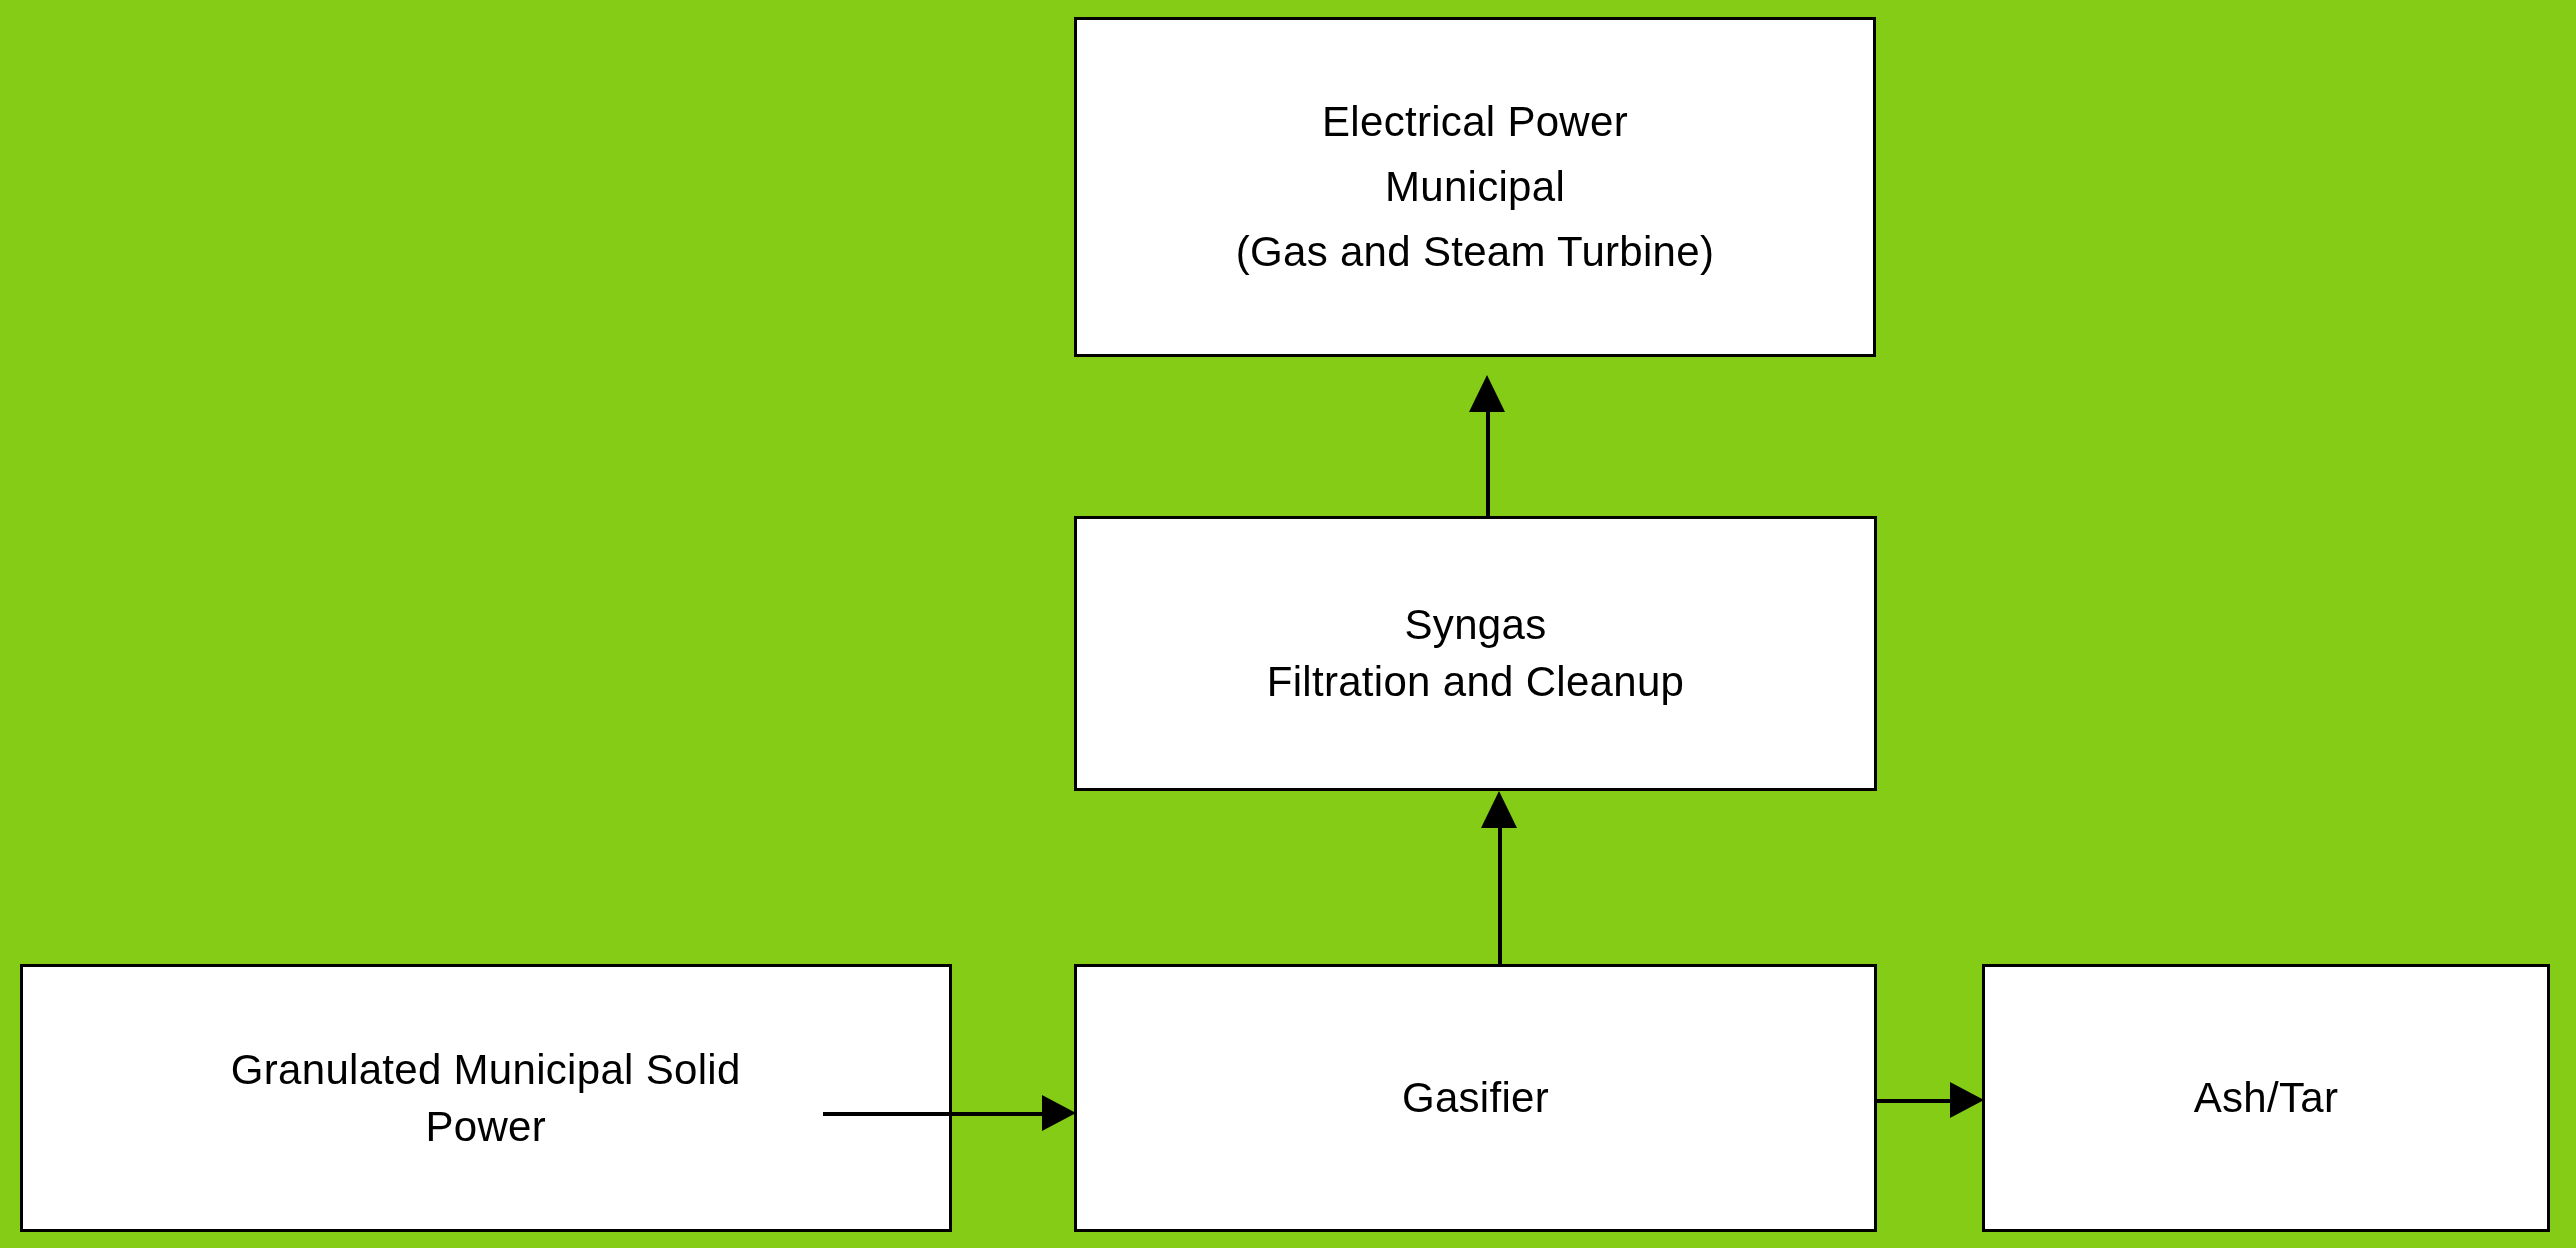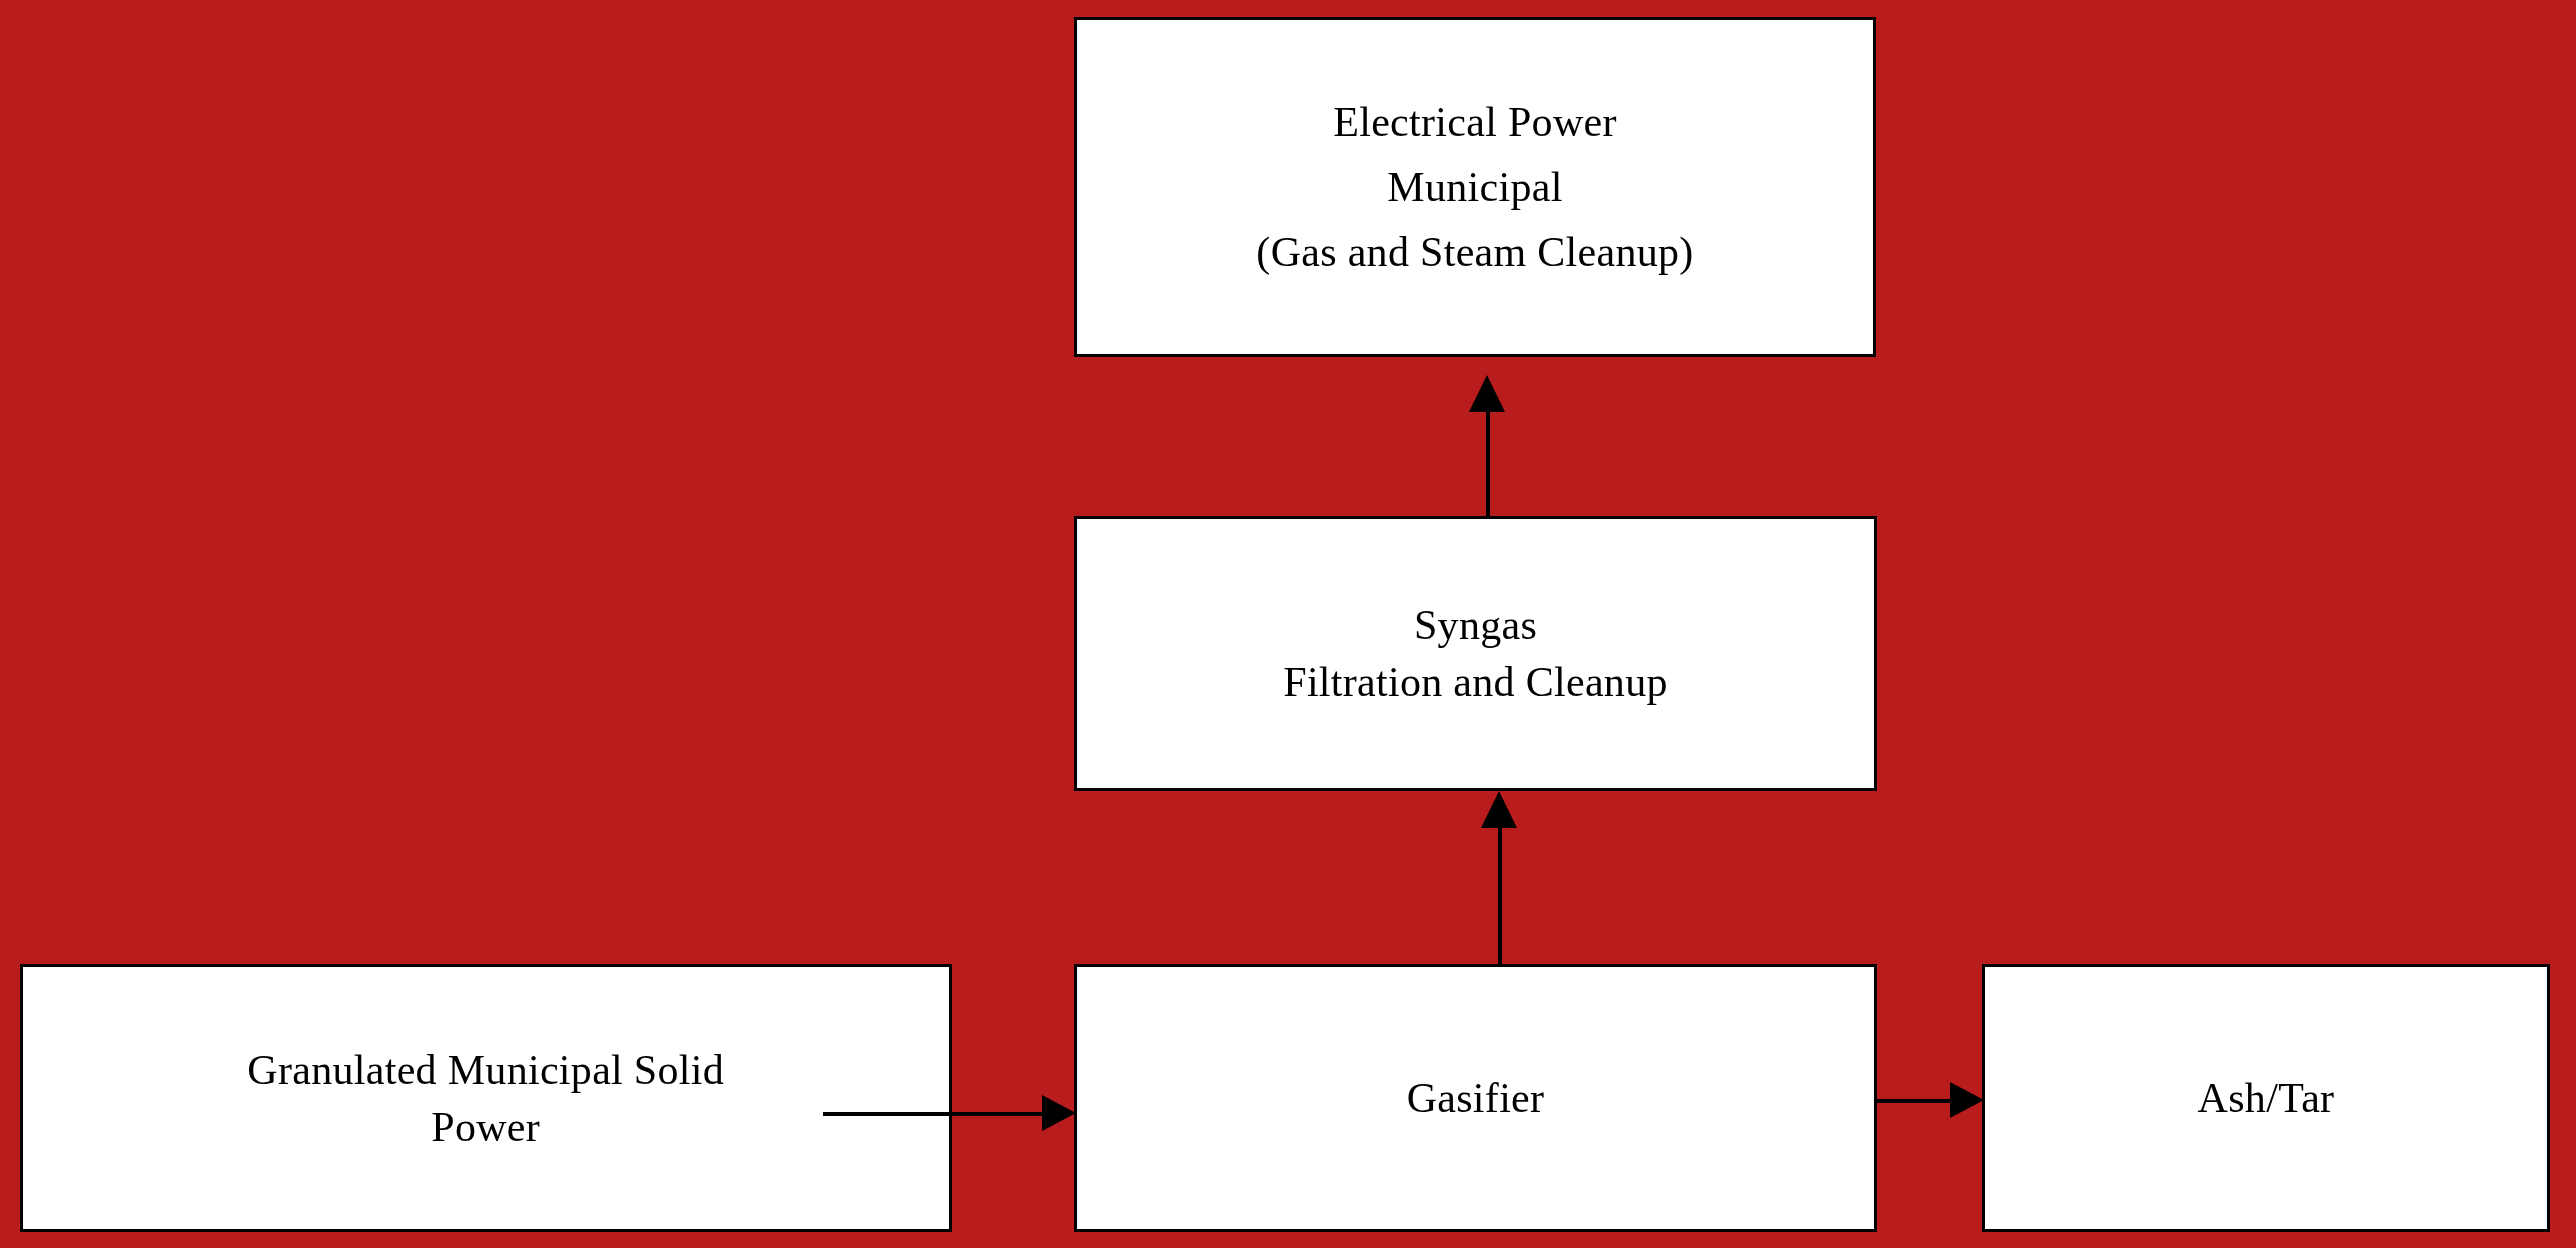--- a/index.html
+++ b/index.html
@@ -4,23 +4,23 @@
 <style>
   html, body {
     margin: 0;
     padding: 0;
     background: #ffffff;
   }
   #canvas {
     position: relative;
     width: 2576px;
     height: 1248px;
-    background: #b91c1c;
+    background: #84cc16;
     overflow: hidden;
-    font-family: Liberation Serif, serif;
+    font-family: Liberation Sans, sans-serif;
   }
   .node {
     position: absolute;
     box-sizing: border-box;
     border: 3.4px solid #000000;
     background: #ffffff;
     display: flex;
     flex-direction: column;
     align-items: center;
     justify-content: center;
@@ -101,21 +101,21 @@
   #arrow-gasifier-to-ashtar .shaft-h { width: 78px; }
 </style>
 </head>
 <body>
 
 <div id="canvas">
 
   <div class="node" id="node-power">
     <span class="line">Electrical Power</span>
     <span class="line">Municipal</span>
-    <span class="line">(Gas and Steam Cleanup)</span>
+    <span class="line">(Gas and Steam Turbine)</span>
   </div>
 
   <div class="node" id="node-syngas">
     <span class="line">Syngas</span>
     <span class="line">Filtration and Cleanup</span>
   </div>
 
   <div class="node" id="node-msw">
     <span class="line">Granulated Municipal Solid</span>
     <span class="line">Power</span>

